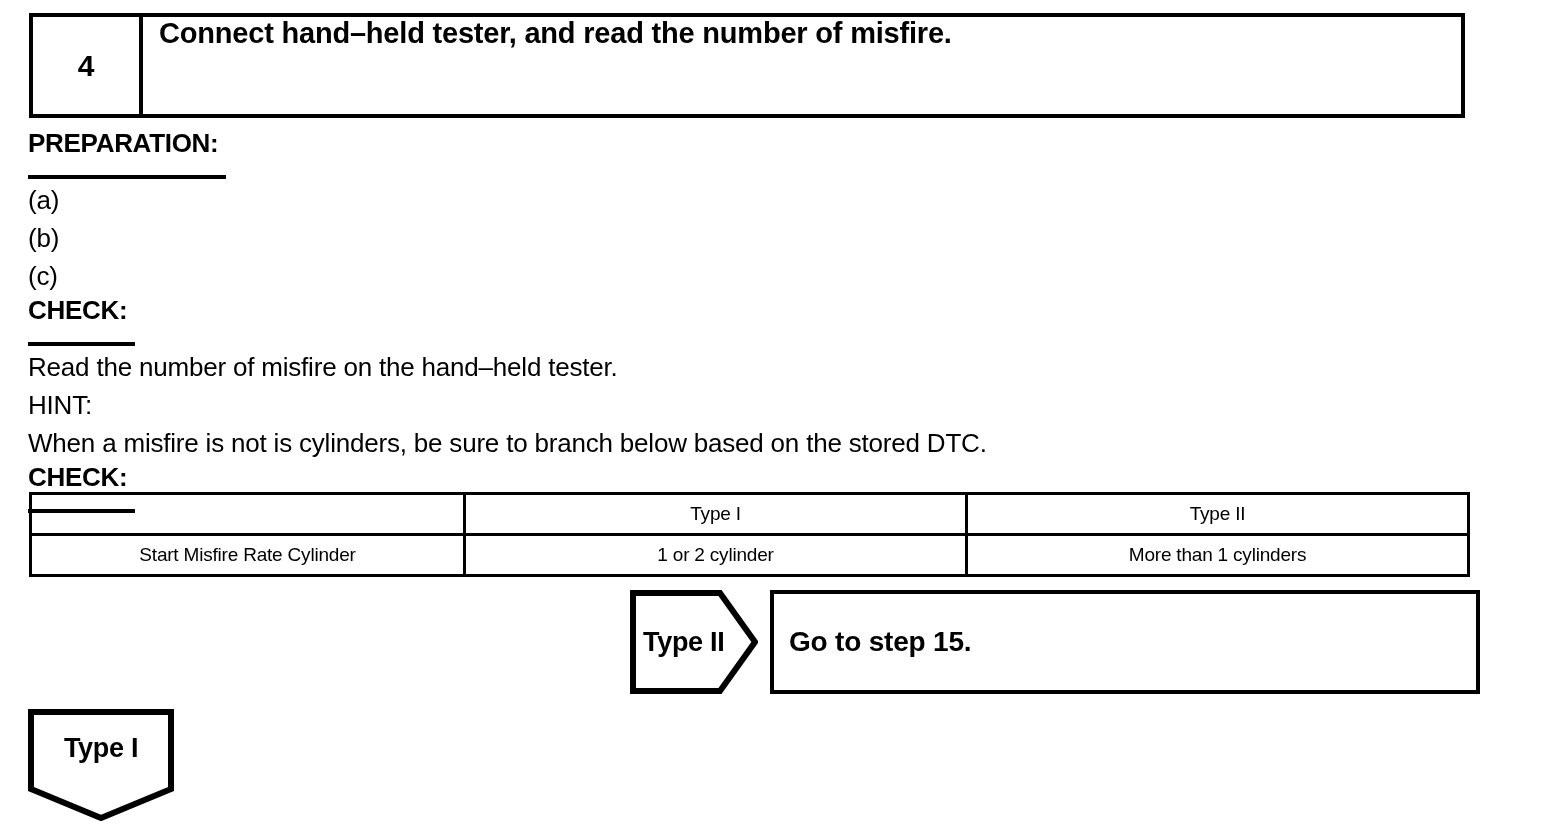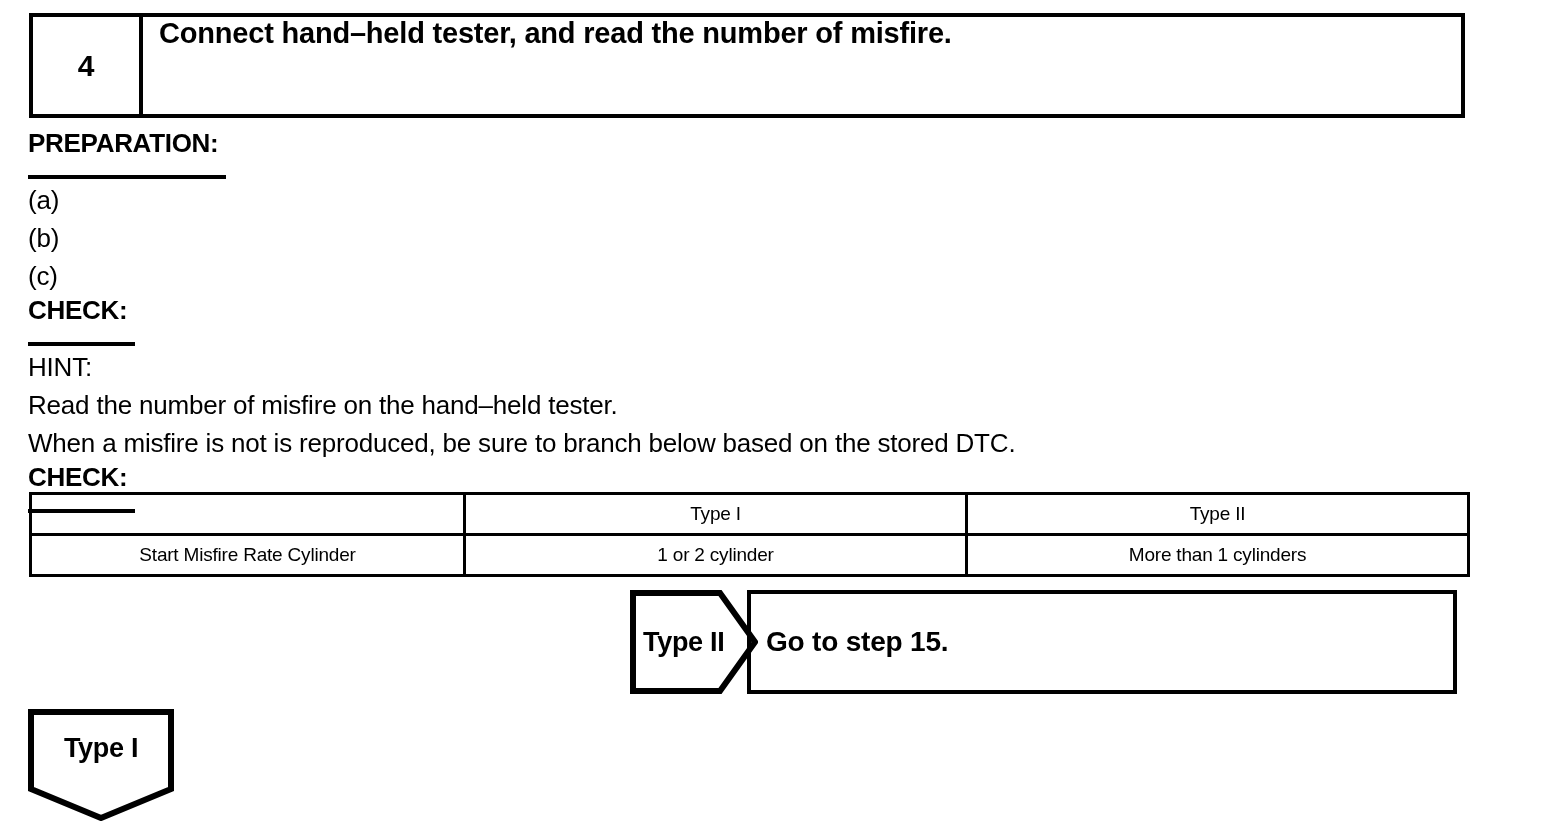--- a/index.html
+++ b/index.html
@@ -138,21 +138,21 @@
     align-items: center;
     justify-content: flex-start;
     font-size: 27px;
     font-weight: bold;
     letter-spacing: -0.3px;
     padding-left: 7px;
     box-sizing: border-box;
   }
   #goto-box {
     position: absolute;
-    left: 117px;
+    left: 140px;
     top: 0;
     width: 710px;
     height: 104px;
     border: 4px solid #000;
     box-sizing: border-box;
     display: flex;
     align-items: center;
     padding-left: 15px;
   }
   #goto-box .label {
@@ -213,25 +213,25 @@
   </div>
 
   <div class="step-item">
     <span class="marker">(c)</span>
   </div>
 
   <div>
     <span class="heading-underlined">CHECK:</span>
   </div>
 
+  <div class="plain-line">Read the number of misfire on the hand–held tester.</div>
+
   <div class="plain-line">HINT:</div>
 
-  <div class="plain-line">Read the number of misfire on the hand–held tester.</div>
-
-  <div class="plain-line">When a misfire is not is reproduced, be sure to branch below based on the stored DTC.</div>
+  <div class="plain-line">When a misfire is not is cylinders, be sure to branch below based on the stored DTC.</div>
 
   <div>
     <span class="heading-underlined">CHECK:</span>
   </div>
 </div>
 
 <table id="result-table">
   <colgroup>
     <col class="c1">
       <col class="c2">

